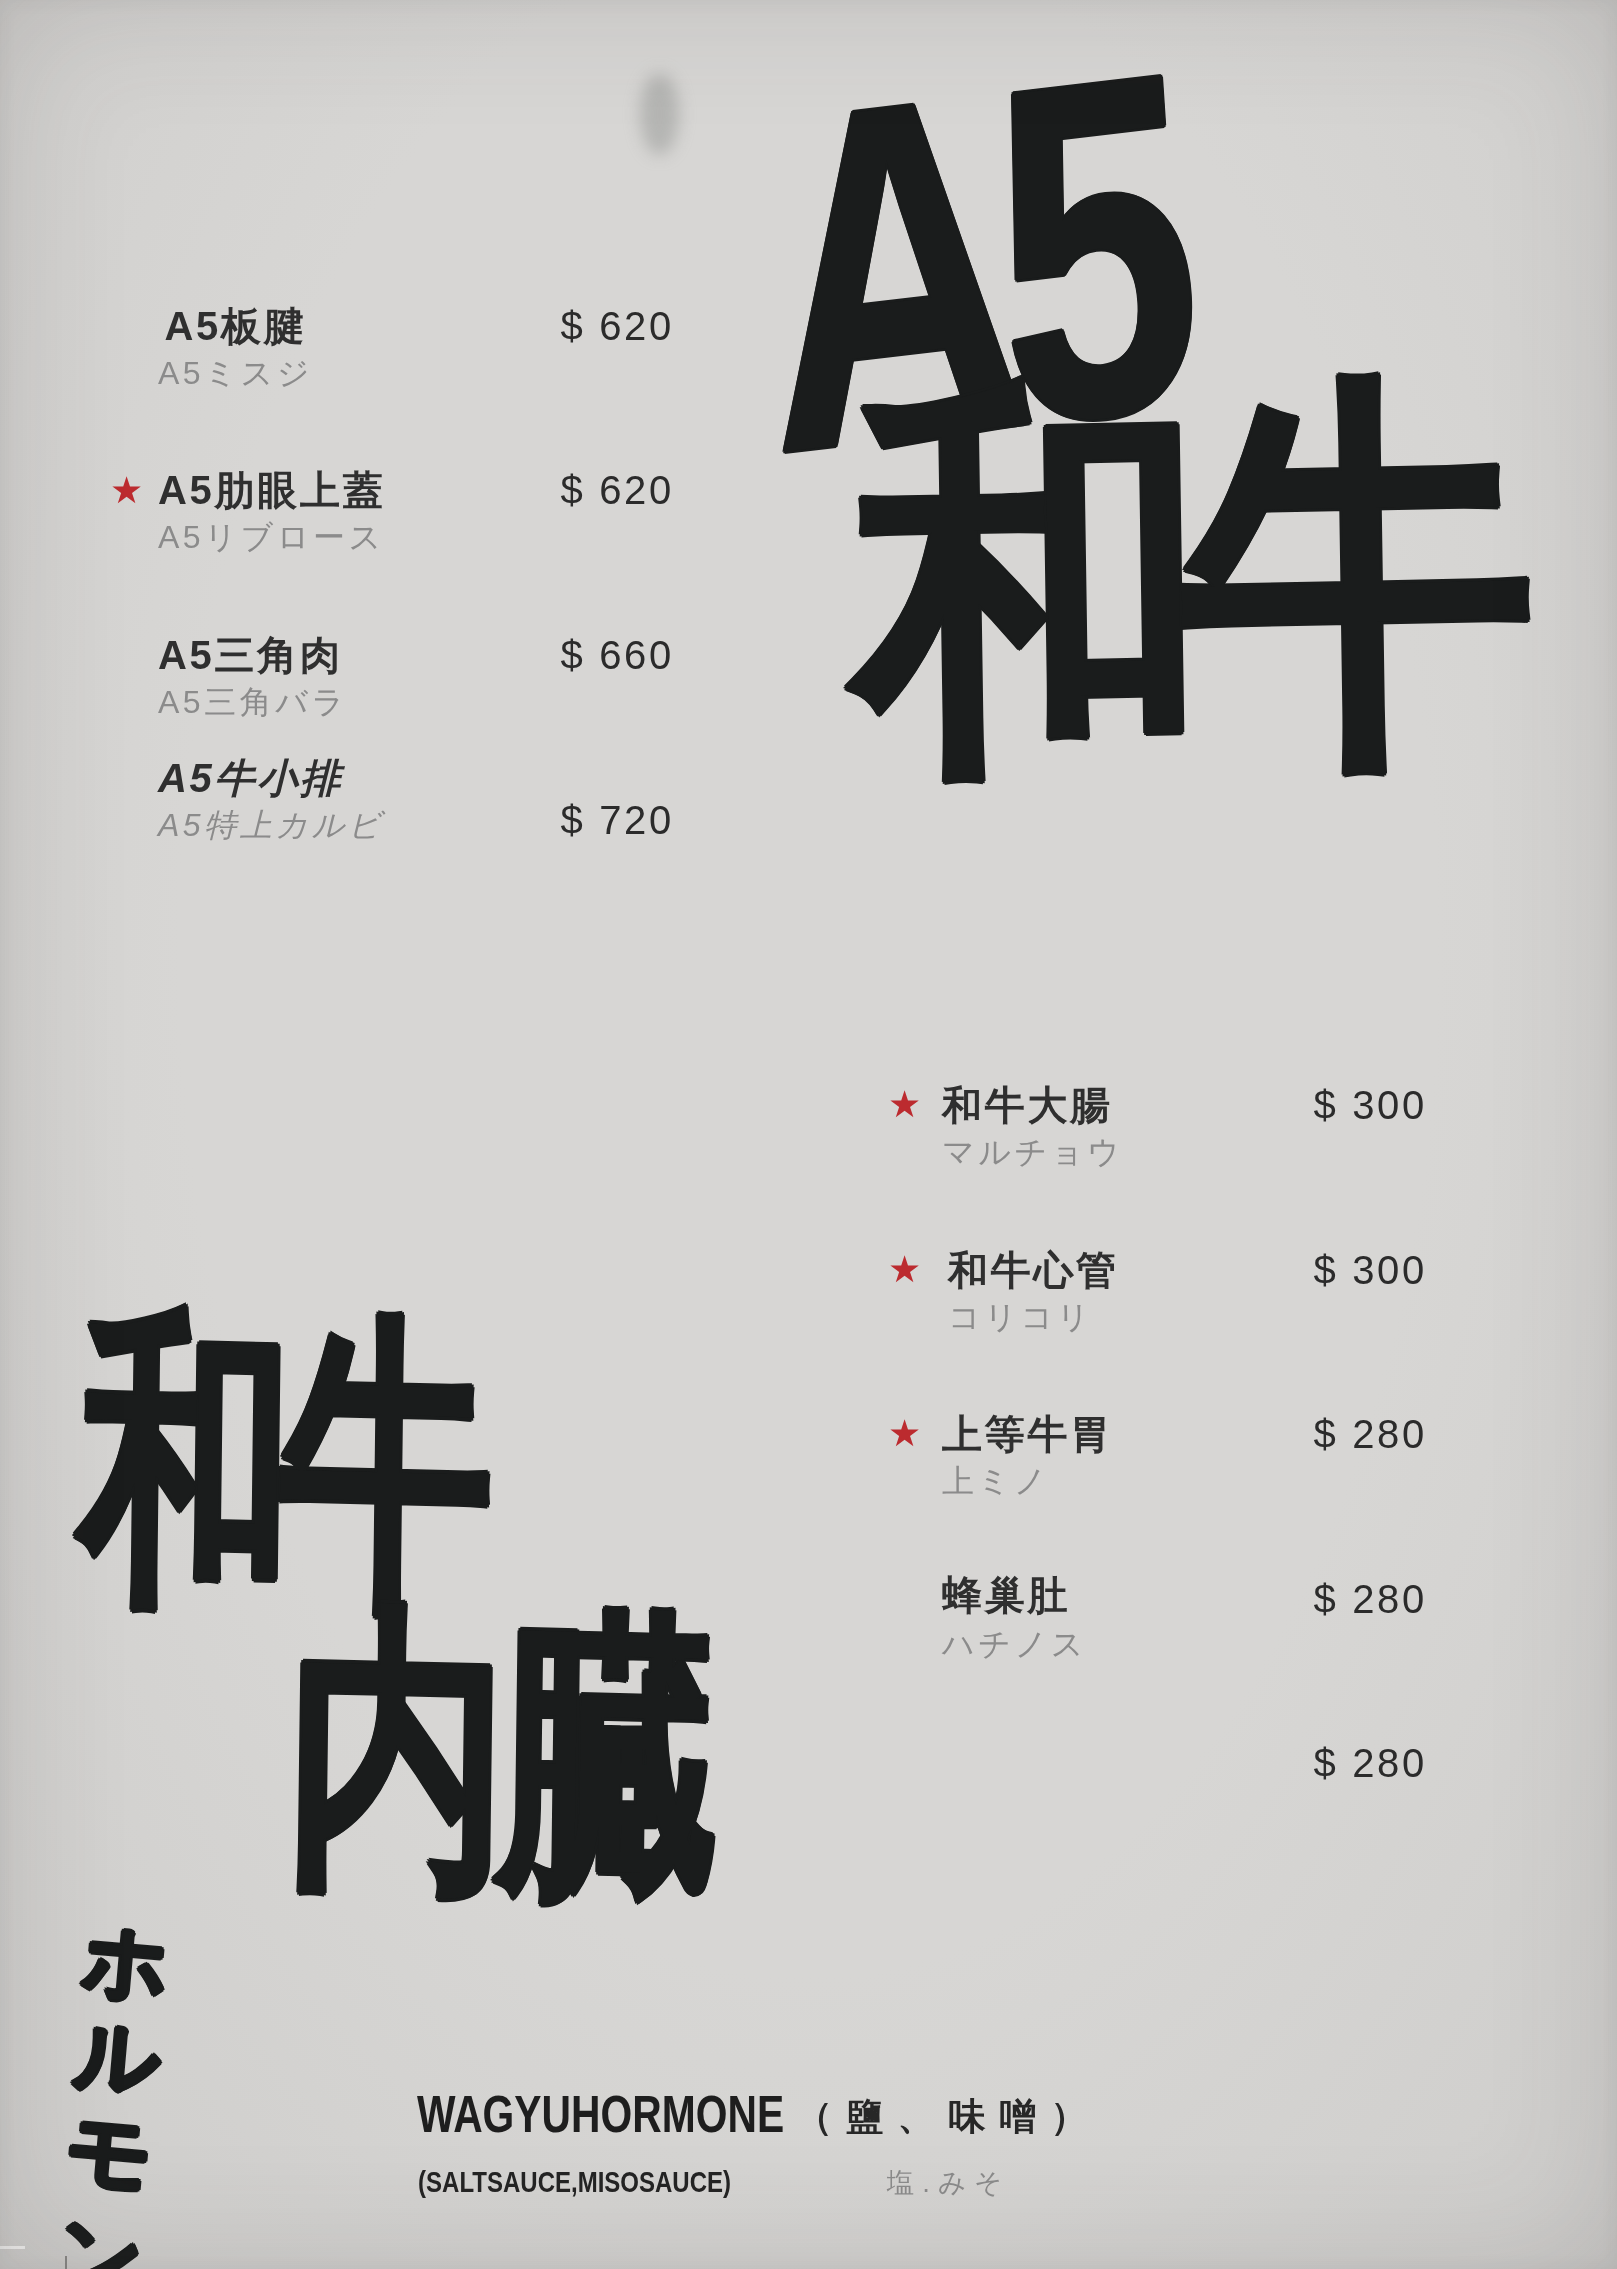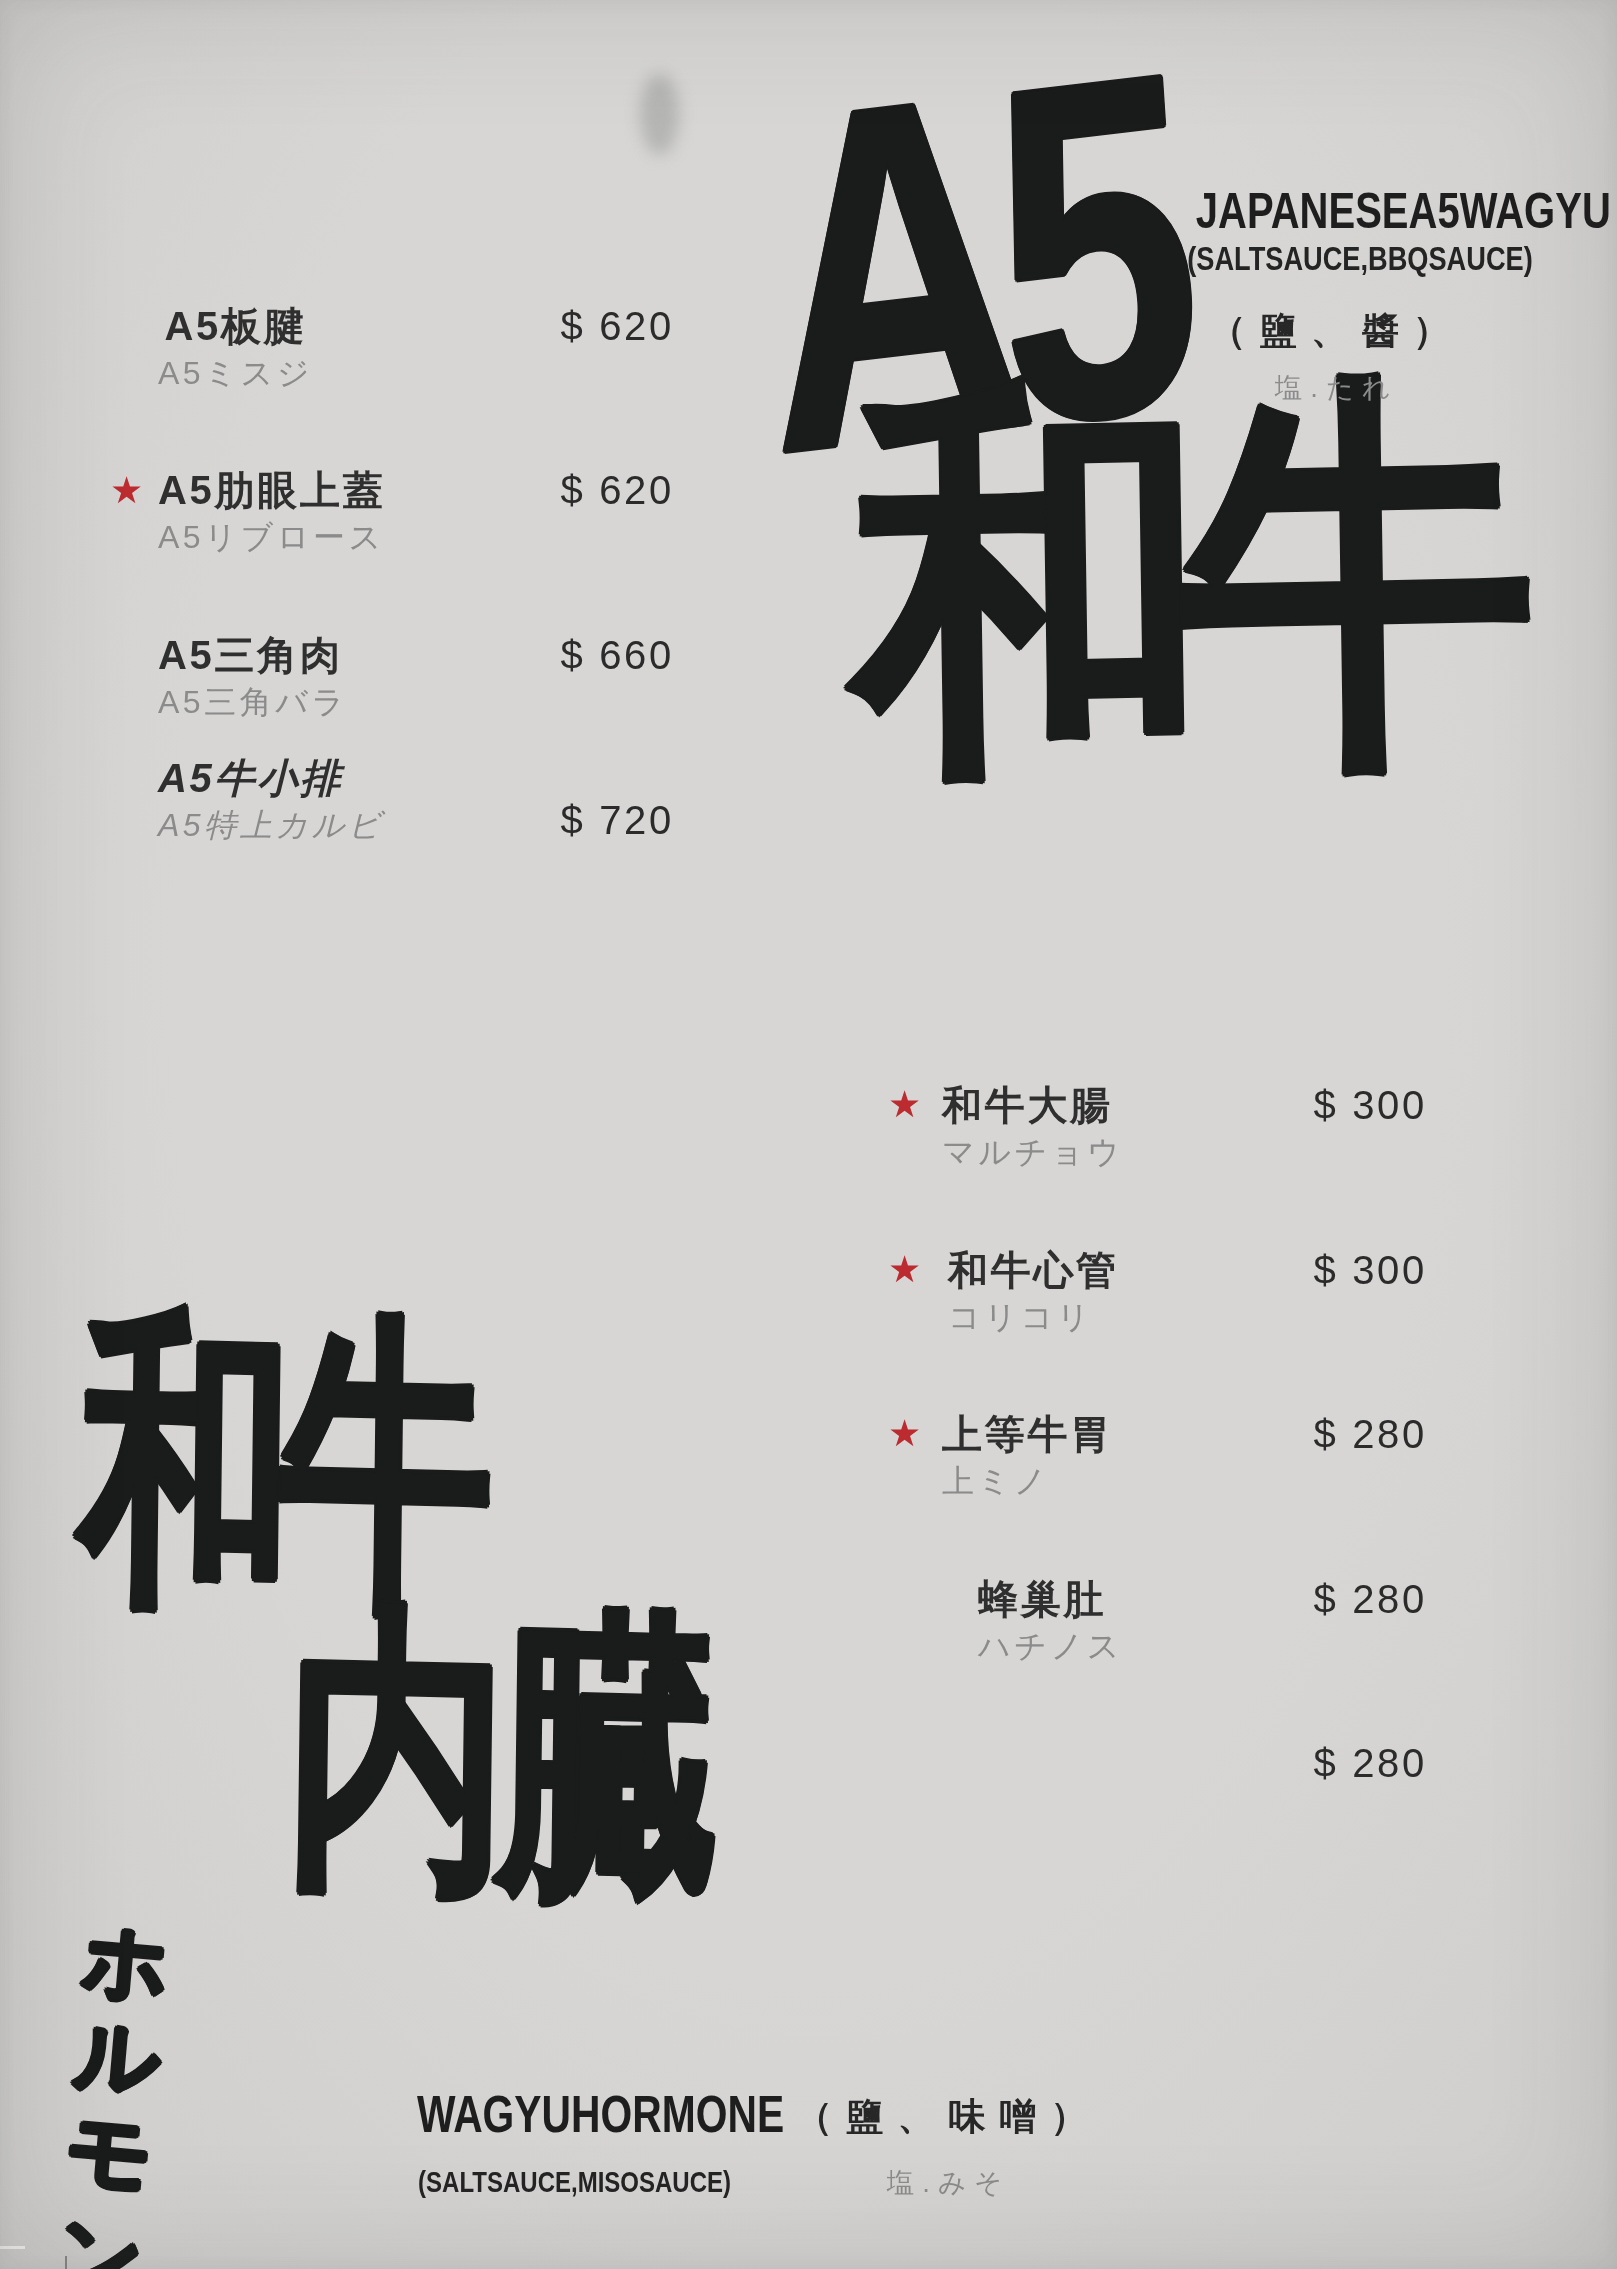--- a/index.html
+++ b/index.html
@@ -57,30 +57,20 @@
 
 <div class="page">
 
   <div class="smudge"></div>
   <div class="artifact-h"></div>
   <div class="artifact-v"></div>
 
   <div class="brush callig-a5">A5</div>
   <div class="brush callig-wagyu-top">和牛</div>
 
-  <div class="hdr" style="left:1144px;top:0;width:385px;height:417px;">
-    <div class="line hdr-title" style="top:188px;">
-      <span class="cond">JAPANESEA5WAGYU</span>
-    </div>
-    <div class="line hdr-sub" style="top:241px;">
-      <span class="cond">(SALTSAUCE,BBQSAUCE)</span>
-    </div>
-    <div class="line sauce-cjk" style="top:307px;">（鹽、醬）</div>
-    <div class="line sauce-jp" style="top:370px;">塩.たれ</div>
-  </div>
 
   <div class="row" style="left:158px;top:303px;text-align:center;">
     <div class="title">A5板腱</div>
     <div class="sub">A5ミスジ</div>
   </div>
   <div class="price" style="left:488px;top:303px;">$ 620</div>
 
   <span class="star" style="left:110px;top:472px;">★</span>
   <div class="row" style="left:158px;top:467px;">
     <div class="title">A5肋眼上蓋</div>
@@ -118,21 +108,21 @@
   </div>
   <div class="price" style="left:1241px;top:1247px;">$ 300</div>
 
   <span class="star" style="left:888px;top:1415px;">★</span>
   <div class="row" style="left:942px;top:1411px;">
     <div class="title">上等牛胃</div>
     <div class="sub">上ミノ</div>
   </div>
   <div class="price" style="left:1241px;top:1411px;">$ 280</div>
 
-  <div class="row" style="left:978px;top:1576px;">
+  <div class="row" style="left:942px;top:1576px;font-family:Liberation Mono, monospace;">
     <div class="title">蜂巢肚</div>
     <div class="sub">ハチノス</div>
   </div>
   <div class="price" style="left:1241px;top:1576px;">$ 280</div>
 
   <div class="price" style="left:1241px;top:1740px;">$ 280</div>
 
   <div class="hdr" style="left:371px;top:2066px;width:408px;height:177px;">
     <div class="line ftr-title" style="top:24px;">
       <span class="cond">WAGYUHORMONE</span>

